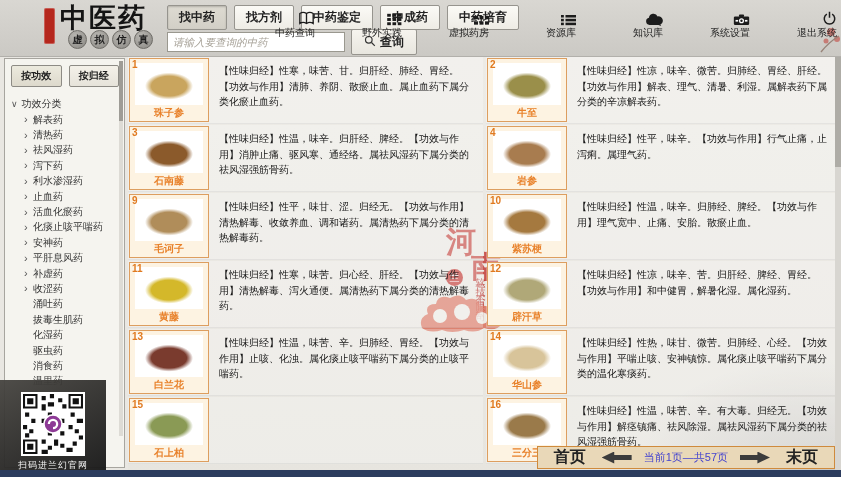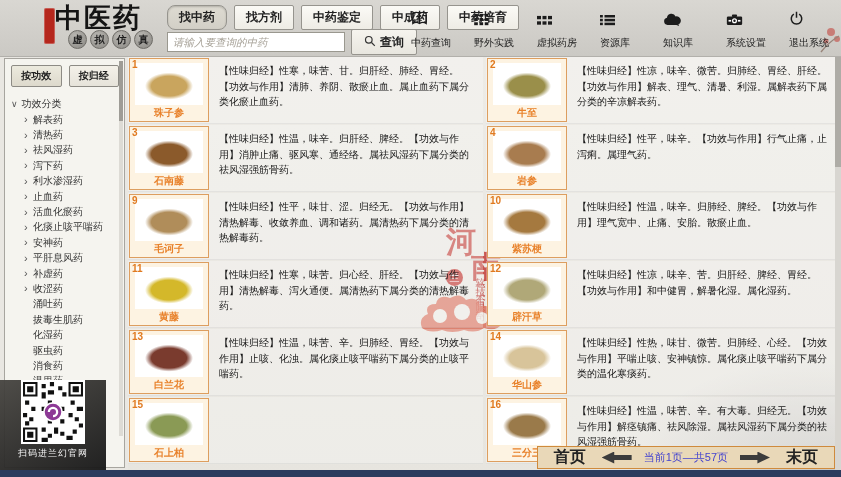--- a/index.html
+++ b/index.html
@@ -1,44 +1,44 @@
 <!DOCTYPE html>
 <html><head>
 <meta charset="utf-8">
 <style>
   html,body{margin:0;padding:0;background:#b8b6b1;}
   .stage{position:relative;width:841px;height:477px;overflow:hidden;
          font-family:"Liberation Sans",sans-serif;background:#e9e7e2;}
   
   .header{position:absolute;left:0;top:0;right:0;height:56px;
           background:linear-gradient(#d9d7d2,#cbc9c4);border-bottom:1px solid #b2b0ab;}
-  .logo{position:absolute;left:8px;top:4px;display:flex;padding-left:36px;}
+  .logo{position:absolute;left:8px;top:4px;display:flex;gap:5px;padding-left:36px;}
   .seal{width:11px;height:36px;background:#b5271d;border-radius:2px;margin-top:4px;
         box-shadow:inset 0 0 0 1px rgba(255,255,255,.25);}
   .logo-title{font-family:"Liberation Serif",serif;font-weight:bold;font-size:27px;
               color:#141414;letter-spacing:2px;line-height:1.1;}
   .logo-badges{position:absolute;left:68px;top:30px;display:flex;gap:3px;}
   .badge{width:17px;height:17px;border-radius:50%;background:radial-gradient(circle at 35% 30%,#b9b7b2,#8a8883);
          border:1px solid #6e6c67;color:#1d1d1d;font-size:10px;font-weight:bold;
          display:flex;align-items:center;justify-content:center;}
   .nav-row{position:absolute;left:167px;top:5px;display:flex;gap:7px;}
   .nav-btn{font-size:12px;font-weight:bold;color:#222;padding:3px 11px;border:1px solid #96948e;
            background:linear-gradient(#fbfaf6,#eeece5);border-radius:2px;cursor:pointer;
            font-family:"Liberation Sans",sans-serif;}
-  .nav-btn.active{background:linear-gradient(#dedbd2,#d2cfc6);box-shadow:inset 0 1px 2px rgba(0,0,0,.2);border-radius:8px;}
+  .nav-btn.active{background:linear-gradient(#dedbd2,#d2cfc6);box-shadow:inset 0 1px 2px rgba(0,0,0,.2);}
   .search-row{position:absolute;left:167px;top:29px;display:flex;gap:6px;align-items:center;}
   .search-input{width:166px;height:16px;border:1px solid #9a988f;background:#fff;
                 font-size:10.5px;padding:1px 5px;font-style:italic;color:#333;
                 font-family:"Liberation Sans",sans-serif;}
   .search-input::placeholder{color:#a7a298;font-style:italic;}
   .search-btn{display:flex;align-items:center;gap:4px;font-size:12px;font-weight:bold;color:#222;
               padding:2px 12px;border:1px solid #96948e;background:linear-gradient(#f6f4ee,#e8e6df);
               border-radius:2px;cursor:pointer;font-family:"Liberation Sans",sans-serif;height:20px;}
   .toolbar{position:absolute;right:4px;top:9px;display:flex;gap:15px;z-index:2;}
-  .tool{display:flex;flex-direction:column;align-items:flex-start;gap:10px;cursor:pointer;width:48px;}
+  .tool{display:flex;flex-direction:column;align-items:flex-end;gap:0;cursor:pointer;width:48px;margin-left:24px;}
   .tool-ic{height:17px;display:flex;align-items:flex-end;}
   .tool-lb{font-size:10px;color:#1d1d1d;white-space:nowrap;}
   .blossom{position:absolute;right:0;top:24px;width:40px;height:30px;opacity:.55;z-index:1;}
   
   .sidebar{position:absolute;left:4px;top:58px;width:121px;bottom:9px;
            background:#f5f4ef;border:1px solid #a7a59f;box-sizing:border-box;}
   .side-tabs{display:flex;gap:7px;padding:6px 5px 4px 6px;}
   .side-tab{flex:1;text-align:center;font-size:10px;font-weight:bold;color:#222;
             border:1px solid #8d8b85;background:linear-gradient(#f4f1e9,#e6e3da);
             padding:3px 0;border-radius:2px;cursor:pointer;}
@@ -79,21 +79,21 @@
   .pager{position:absolute;right:6px;bottom:8px;height:21px;display:flex;align-items:center;
          gap:12px;padding:0 12px;background:#e9d8b8;border:1px solid #cf8a3c;z-index:5;}
   .pg-btn{font-size:16px;font-weight:bold;color:#222;cursor:pointer;padding:0 4px;}
   .pg-cur{font-size:11px;font-weight:normal;color:#4343cf;}
   .arr{width:30px;height:12px;background:#3c3c3c;cursor:pointer;}
   .arr.left{clip-path:polygon(0 50%,42% 0,42% 30%,100% 30%,100% 70%,42% 70%,42% 100%);}
   .arr.right{clip-path:polygon(100% 50%,58% 0,58% 30%,0 30%,0 70%,58% 70%,58% 100%);}
   
   .qr-panel{position:absolute;left:0;bottom:7px;width:106px;height:90px;z-index:5;
             background:linear-gradient(150deg,rgba(70,68,64,.95),rgba(25,25,25,.96));
-            display:flex;flex-direction:column;align-items:center;padding-top:0;box-sizing:border-box;}
+            display:flex;flex-direction:column;align-items:center;padding-top:12px;box-sizing:border-box;}
   .qr-box{width:64px;height:64px;background:#fff;padding:2px;box-sizing:border-box;}
   .qr-cap{margin-top:3px;font-size:9px;color:#f2f2f2;letter-spacing:1px;}
   .bottom-strip{position:absolute;left:0;right:0;bottom:0;height:7px;background:#2c3c5e;z-index:4;}
 </style>
 </head>
 <body>
 
 <div class="stage">
 
   <div class="header">

